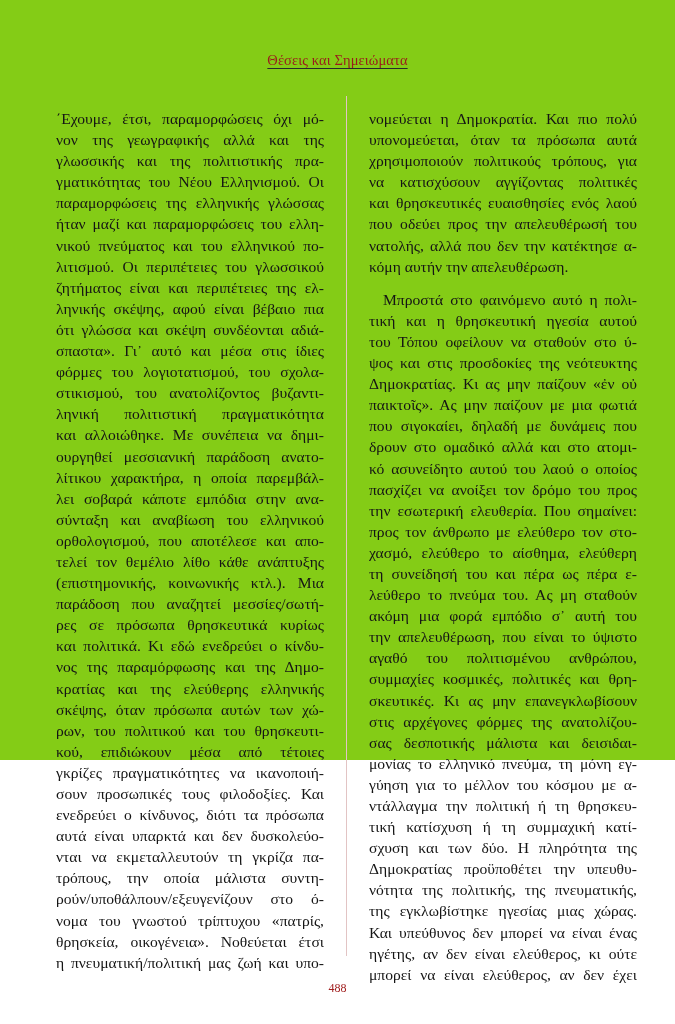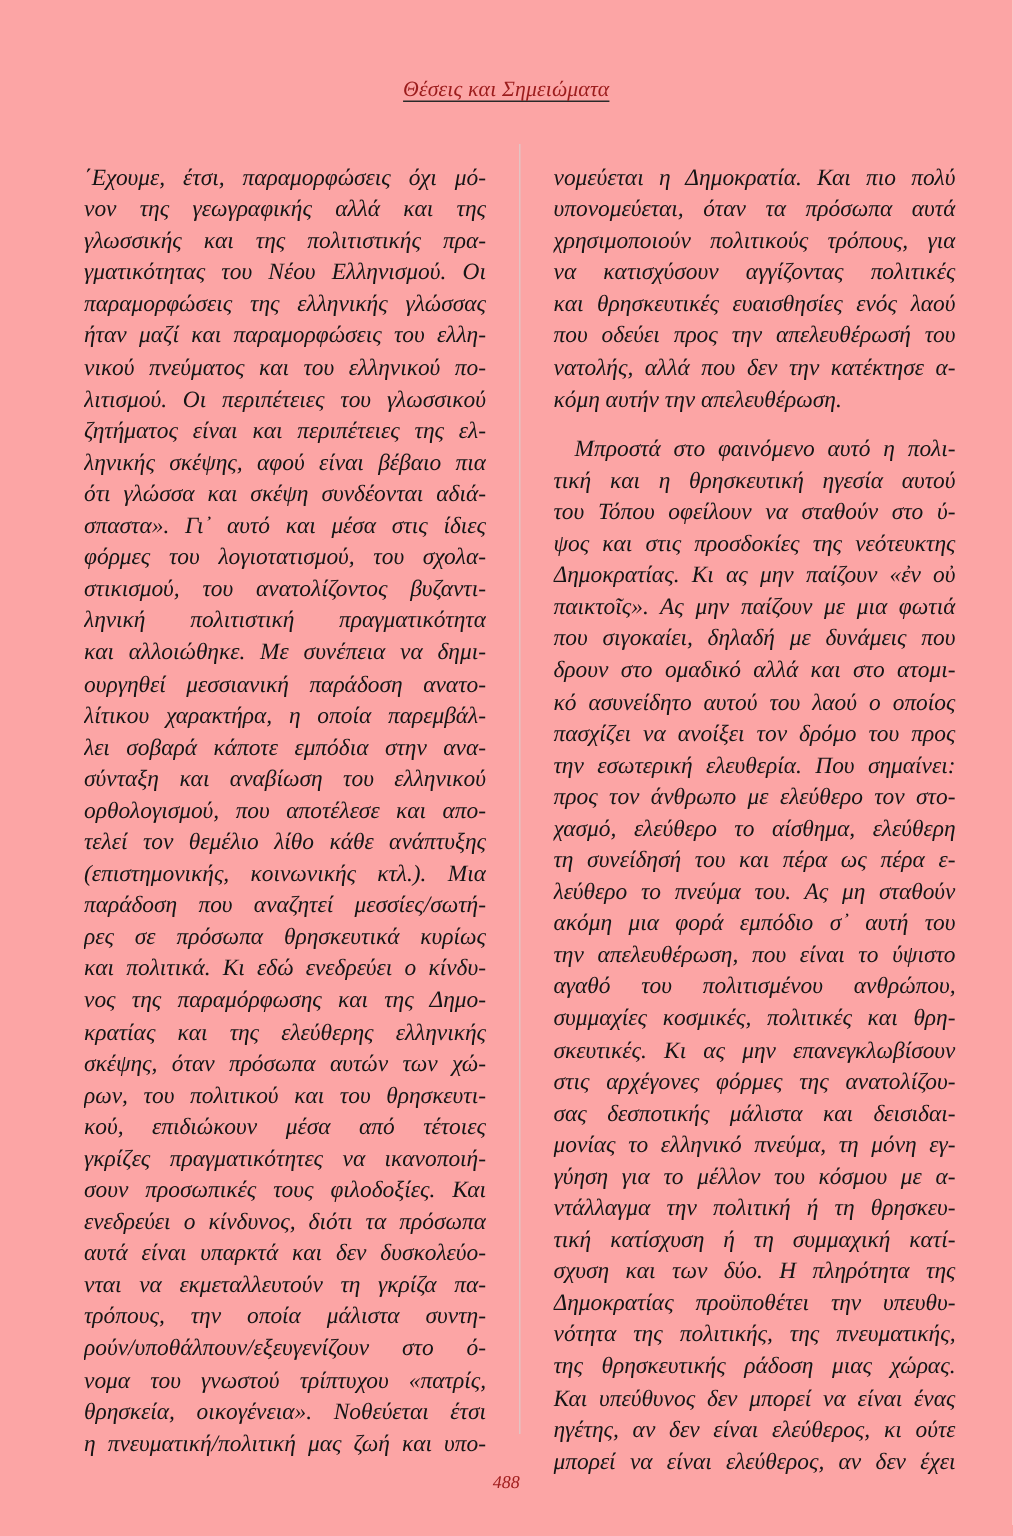--- a/index.html
+++ b/index.html
@@ -11,23 +11,22 @@
       width: 675px;
       height: 1024px;
       position: relative;
       overflow: hidden;
       font-family: "Liberation Serif", "DejaVu Serif", serif;
       color: #1a1a1a;
     }
     .page {
       position: absolute;
       left: 0; top: 0;
-      width: 675px; height: 1024px;
-      background: #fca5a5;
-      font-style: italic;
+      width: 675px; height: 760px;
+      background: #84cc16;
     }
     .running-head {
       position: absolute;
       top: 52px;
       left: 0;
       width: 675px;
       text-align: center;
       font-size: 14.5px;
       color: #9b1c1c;
       letter-spacing: 0.1px;
@@ -168,21 +167,21 @@
         <span class="line">σκευτικές. Κι ας μην επανεγκλωβίσουν</span>
         <span class="line">στις αρχέγονες φόρμες της ανατολίζου-</span>
         <span class="line">σας δεσποτικής μάλιστα και δεισιδαι-</span>
         <span class="line">μονίας το ελληνικό πνεύμα, τη μόνη εγ-</span>
         <span class="line">γύηση για το μέλλον του κόσμου με α-</span>
         <span class="line">ντάλλαγμα την πολιτική ή τη θρησκευ-</span>
         <span class="line">τική κατίσχυση ή τη συμμαχική κατί-</span>
         <span class="line">σχυση και των δύο. Η πληρότητα της</span>
         <span class="line">Δημοκρατίας προϋποθέτει την υπευθυ-</span>
         <span class="line">νότητα της πολιτικής, της πνευματικής,</span>
-        <span class="line">της θρησκευτικής ράδοση μιας χώρας.</span>
+        <span class="line">της εγκλωβίστηκε ηγεσίας μιας χώρας.</span>
         <span class="line">Και υπεύθυνος δεν μπορεί να είναι ένας</span>
         <span class="line">ηγέτης, αν δεν είναι ελεύθερος, κι ούτε</span>
         <span class="line">μπορεί να είναι ελεύθερος, αν δεν έχει</span>
       </p>
     </div>
 
   <div class="page-number">488</div>
 </div>
 
 </body></html>

